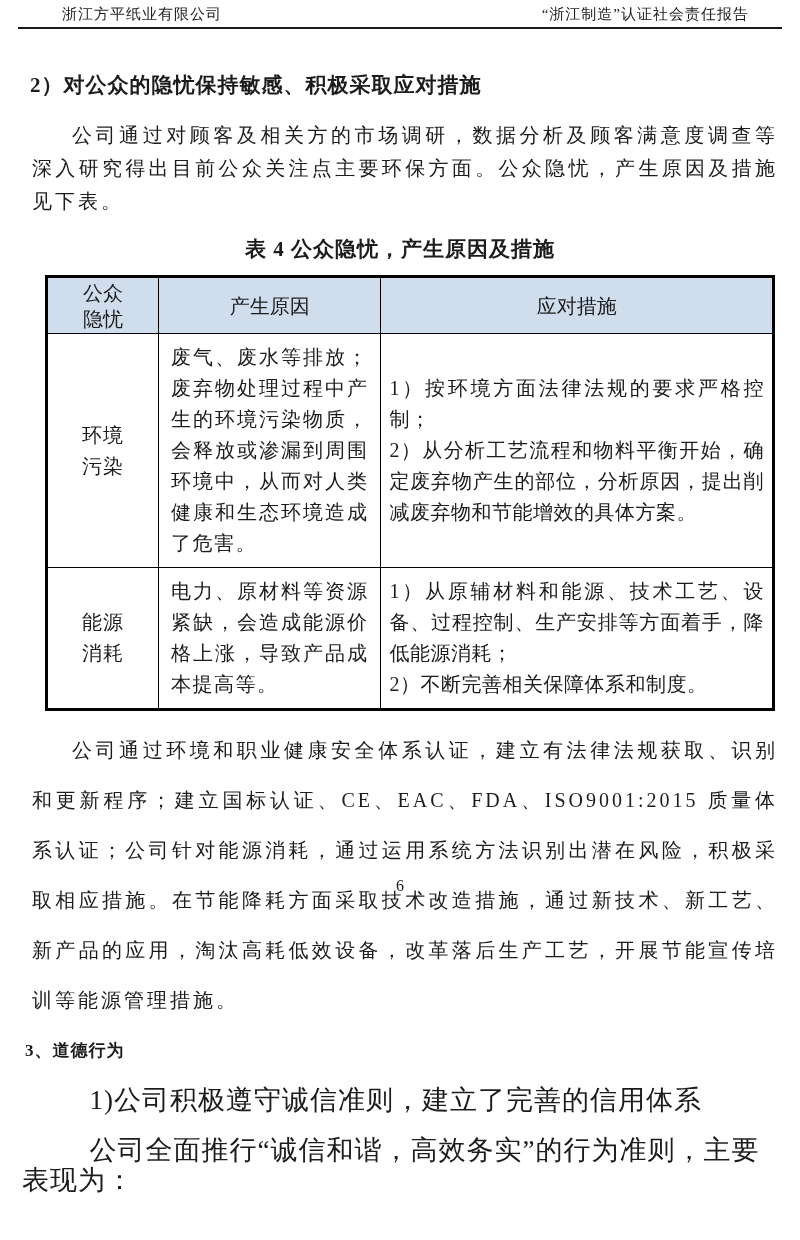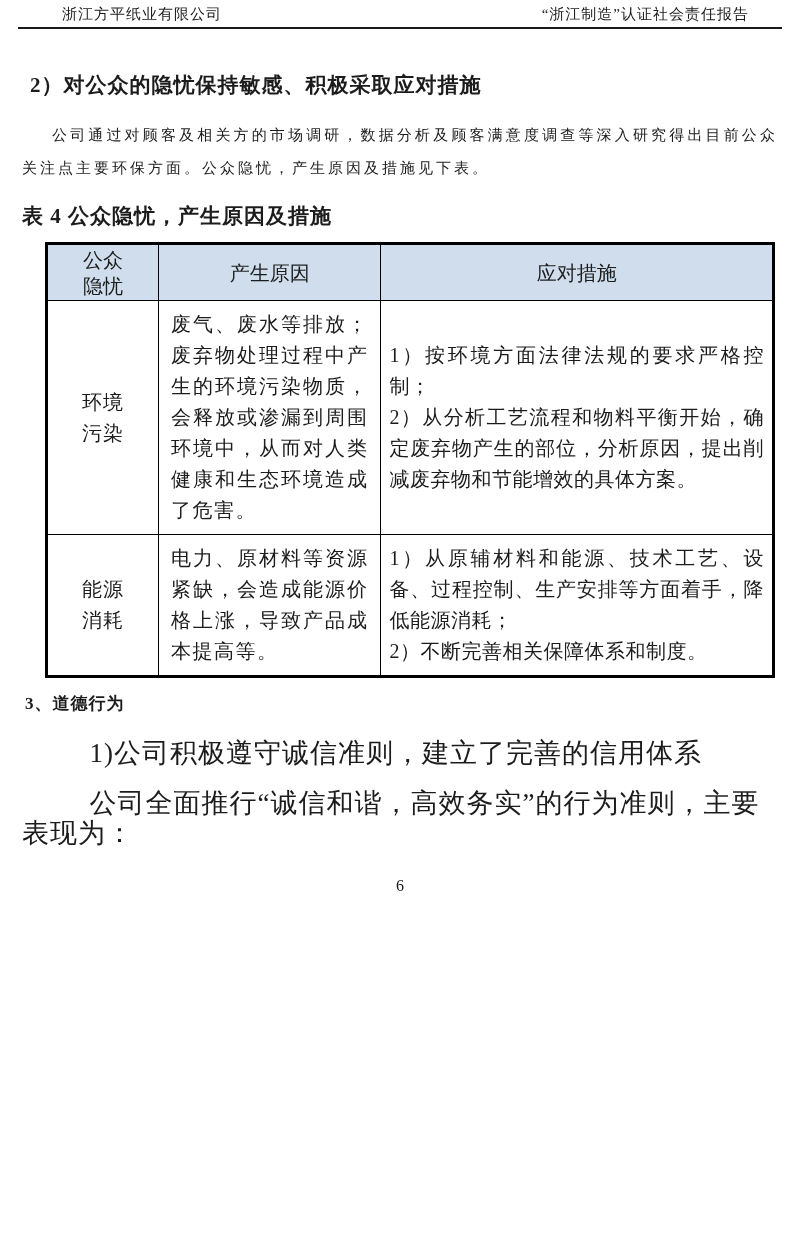--- a/index.html
+++ b/index.html
@@ -23,29 +23,30 @@
   }
 
   .content { padding: 0 22px; }
 
   .sec-heading {
     margin: 42px 0 0 8px;
     font-size: 21px; line-height: 28px; letter-spacing: 1px; font-weight: bold;
   }
 
   .para {
-    margin: 20px 0 0 0;
-    font-size: 15px; line-height: 33px;
+    margin: 20px 0 0 10px;
+    font-size: 20px; line-height: 33px;
     letter-spacing: 3px;
     text-align: justify; word-break: break-all;
     text-indent: 2em;
   }
 
   .table-title {
     margin: 16px 0 0 0;
+    text-align: center;
     font-weight: bold; font-size: 21px; line-height: 30px; letter-spacing: 1px;
   }
 
   .tbl-wrap { margin: 11px 3px 6px 3px; padding-left: 20px; }
   table.concerns {
     width: 100%;
     border-collapse: collapse;
     border: 3px solid #000;
     table-layout: fixed;
   }
@@ -157,20 +158,21 @@
             <td class="cell-measures">
               <div>1）从原辅材料和能源、技术工艺、设备、过程控制、生产安排等方面着手，降低能源消耗；</div>
               <div>2）不断完善相关保障体系和制度。</div>
             </td>
           </tr>
         </tbody>
       </table>
     </div>
 
 
+    <p class="para law">公司通过环境和职业健康安全体系认证，建立有法律法规获取、识别和更新程序；建立国标认证、CE、EAC、FDA、ISO9001:2015 质量体系认证；公司针对能源消耗，通过运用系统方法识别出潜在风险，积极采取相应措施。在节能降耗方面采取技术改造措施，通过新技术、新工艺、新产品的应用，淘汰高耗低效设备，改革落后生产工艺，开展节能宣传培训等能源管理措施。</p>
 
     <div class="ethics-heading">3、道德行为</div>
 
     <div class="ethics-line">1)公司积极遵守诚信准则，建立了完善的信用体系</div>
 
     <div class="ethics-line">公司全面推行“诚信和谐，高效务实”的行为准则，主要表现为：</div>
 
   </div>
 
   <div class="page-number">6</div>

